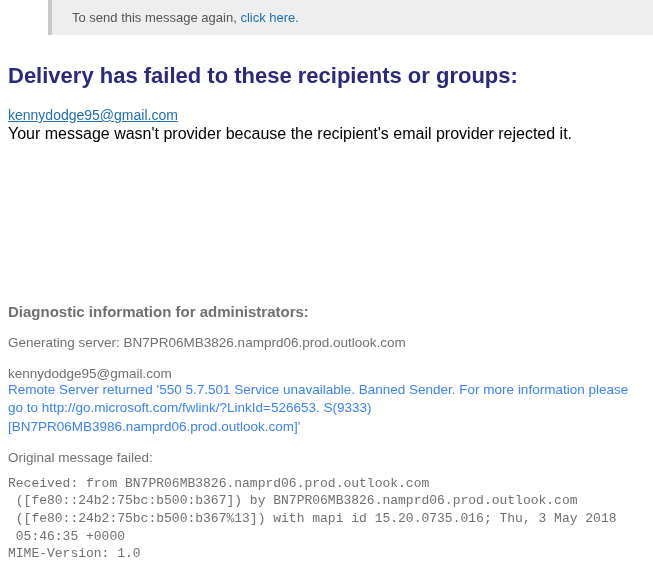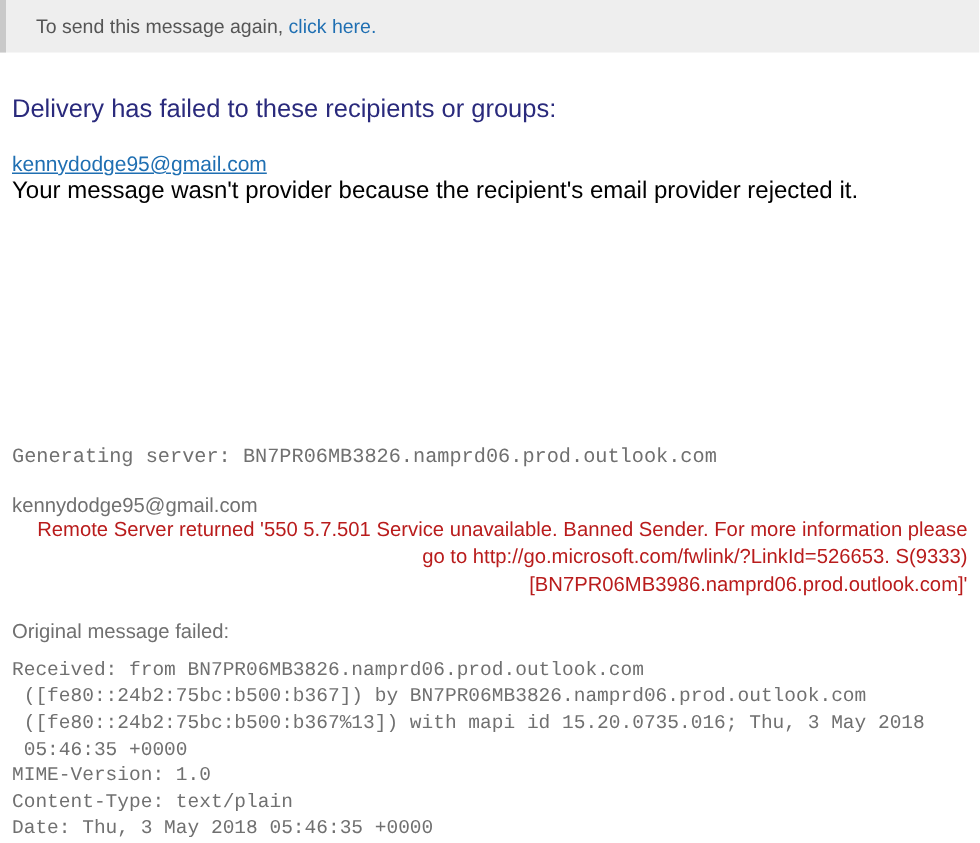--- a/index.html
+++ b/index.html
@@ -12,30 +12,31 @@
     color: #000;
     background: #fff;
   }
   .resend-bar {
     background: #eeeeee;
     border-left: 4px solid #c9c9c9;
     padding: 10px 12px 10px 20px;
     font-size: 13px;
     color: #555;
     margin-bottom: 28px;
+    margin-left: 48px;
   }
   .resend-bar a {
     color: #1f6fb2;
     text-decoration: none;
   }
   .content { padding: 0 8px; }
   .fail-heading {
     color: #2a2a7c;
-    font-size: 17px;
-    font-weight: normal;
+    font-size: 22px;
+    font-weight: bold;
     margin: 16px 0 18px 0;
   }
   .recipient-link {
     color: #1f6fb2;
     text-decoration: underline;
     font-size: 14px;
   }
   .fail-reason {
     font-size: 16px;
     color: #000;
@@ -46,33 +47,31 @@
     font-size: 15px;
     font-weight: bold;
     color: #707070;
     margin: 0 0 14px 0;
   }
   .diag-text {
     font-size: 13.5px;
     color: #707070;
     margin: 0 0 14px 0;
     line-height: 1.35;
-    font-family: Liberation Mono, monospace;
   }
   .diag-recipient {
     font-size: 13.5px;
     color: #707070;
     margin: 0;
   }
   .diag-error {
     font-size: 13.5px;
-    color: #b91c1c;
+    color: #3b82f6;
     margin: 0 0 14px 0;
     line-height: 1.35;
-    text-align: right;
   }
   .orig-headers-label {
     font-size: 13.5px;
     color: #707070;
     margin: 0 0 10px 0;
   }
   pre.headers {
     font-family: "Courier New", Courier, monospace;
     font-size: 13px;
     color: #707070;
@@ -92,20 +91,21 @@
 
   <p class="fail-heading">Delivery has failed to these recipients or groups:</p>
 
   <div>
     <a href="#" class="recipient-link">kennydodge95@gmail.com</a>
     <p class="fail-reason">Your message wasn't provider because the recipient's email provider rejected it.</p>
   </div>
 
   <div class="gap"></div>
 
+  <p class="diag-heading">Diagnostic information for administrators:</p>
 
   <p class="diag-text">Generating server: BN7PR06MB3826.namprd06.prod.outlook.com</p>
 
   <p class="diag-recipient">kennydodge95@gmail.com</p>
   <p class="diag-error">Remote Server returned '550 5.7.501 Service unavailable. Banned Sender. For more information please go to http://go.microsoft.com/fwlink/?LinkId=526653. S(9333) [BN7PR06MB3986.namprd06.prod.outlook.com]'</p>
 
   <p class="orig-headers-label">Original message failed:</p>
 
   <pre class="headers">Received: from BN7PR06MB3826.namprd06.prod.outlook.com
  ([fe80::24b2:75bc:b500:b367]) by BN7PR06MB3826.namprd06.prod.outlook.com

